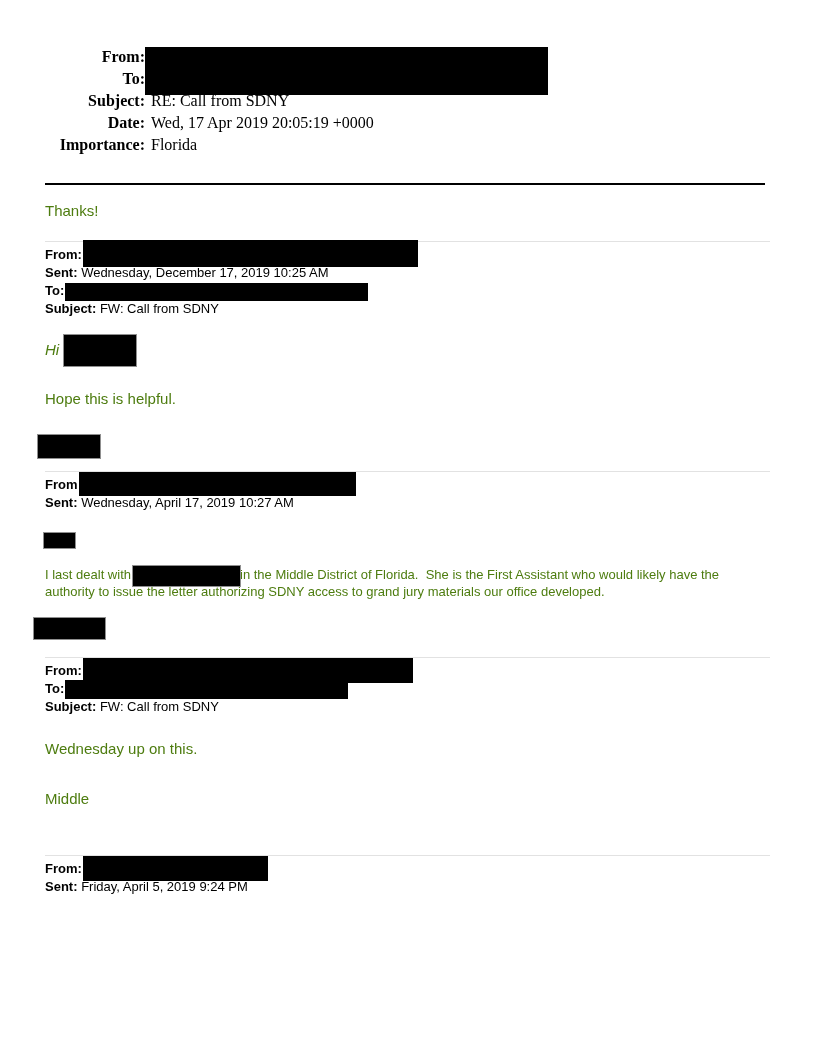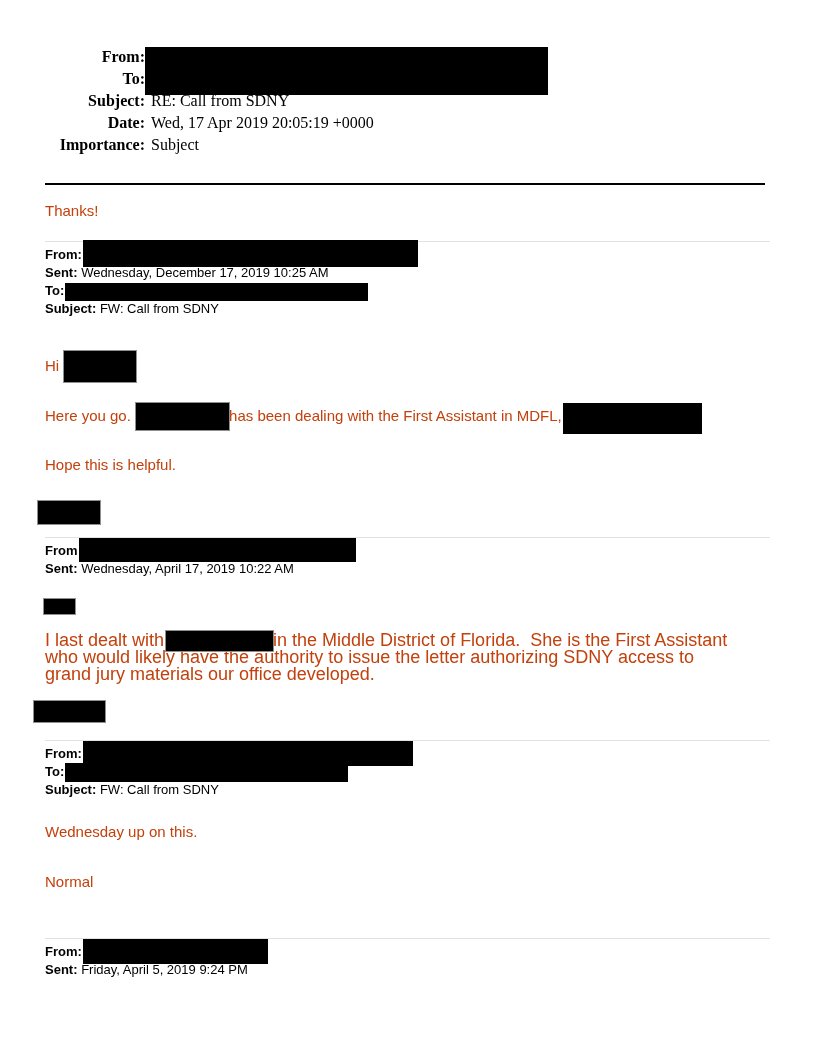--- a/index.html
+++ b/index.html
@@ -10,24 +10,24 @@
   
   .hdr{position:relative;margin:46px 0 0 45px;
        font-family:"Liberation Serif","DejaVu Serif",serif;font-size:16px;}
   .hdr-row{display:flex;line-height:22px;}
   .hdr-label{width:100px;text-align:right;font-weight:bold;flex:0 0 100px;}
   .hdr-value{padding-left:6px;white-space:nowrap;}
   .hdr-bar{position:absolute;left:100px;top:1px;width:403px;height:48px;background:#000;}
 
   .rule{height:2px;background:#000;width:720px;margin:27px 0 0 45px;}
 
-  .blue{color:#c2410c;}
+  .blue{color:#4d7c0f;}
   .p{margin:0 0 0 45px;}
   .fs15{font-size:15px;line-height:19px;}
-  .fs13{font-size:18px;line-height:17px;}
+  .fs13{font-size:13px;line-height:17px;}
 
   
   .meta{margin-left:45px;width:725px;border-top:1px solid #e2e2e2;
         padding-top:4px;font-size:13px;line-height:18px;}
   .meta-row b{font-weight:bold;}
   .u{text-decoration:underline;}
 
   
   .bar{display:inline-block;background:#000;vertical-align:middle;position:relative;}
   .bordered{box-shadow:0 0 0 1px #8f8f8f;}
@@ -51,21 +51,21 @@
     <div class="hdr-row">
       <span class="hdr-label">Subject:</span>
       <span class="hdr-value">RE: Call from SDNY</span>
     </div>
     <div class="hdr-row">
       <span class="hdr-label">Date:</span>
       <span class="hdr-value">Wed, 17 Apr 2019 20:05:19 +0000</span>
     </div>
     <div class="hdr-row">
       <span class="hdr-label">Importance:</span>
-      <span class="hdr-value">Subject</span>
+      <span class="hdr-value">Florida</span>
     </div>
   </div>
 
   <div class="rule"></div>
 
   <div class="p blue fs15" style="margin-top:16px;">Thanks!</div>
 
   <div class="meta" style="margin-top:21px;">
     <div class="meta-row">
       <b>From:</b><span class="bar" style="width:335px;height:27px;margin:-12px 0 -11px 1px;top:-2px;"></span>
@@ -76,39 +76,36 @@
     </div>
     <div class="meta-row">
       <b>To:</b><span class="bar" style="width:303px;height:18px;margin:-7px 0 -7px 1px;"></span>
     </div>
     <div class="meta-row">
       <b>Subject:</b>
       <span>FW: Call from SDNY</span>
     </div>
   </div>
 
-  <div class="p blue fs15" style="margin-top:38px;">
+  <div class="p blue fs15" style="margin-top:22px;font-style:italic;">
     <span>Hi</span><span class="bar bordered" style="width:72px;height:31px;margin:-13px 0 -13px 5px;top:-1px;"></span>
   </div>
 
-  <div class="p blue fs15" style="margin-top:31px;">
-    <span>Here you go. </span><span class="bar bordered" style="width:93px;height:27px;margin:-11px 0 -11px 1px;top:-1px;"></span><span>has been dealing with the First Assistant in MDFL,</span><span class="bar" style="width:139px;height:31px;margin:-13px 0 -13px 1px;top:1px;"></span>
-  </div>
 
   <div class="p blue fs15" style="margin-top:30px;">Hope this is helpful.</div>
 
   <div class="blockbar bordered" style="width:62px;height:23px;margin:27px 0 0 38px;"></div>
 
   <div class="meta" style="margin-top:13px;">
     <div class="meta-row">
       <b>From</b><span class="bar" style="width:277px;height:24px;margin:-10px 0 -10px 1px;top:-2px;"></span>
     </div>
     <div class="meta-row">
       <b>Sent:</b>
-      <span>Wednesday, April 17, 2019 10:22 AM</span>
+      <span>Wednesday, April 17, 2019 10:27 AM</span>
     </div>
   </div>
 
   <div class="blockbar bordered" style="width:31px;height:15px;margin:21px 0 0 44px;"></div>
 
   <div class="p blue fs13" style="margin-top:18px;width:700px;">
     <span>I last dealt with</span><span class="bar bordered" style="width:107px;height:20px;margin:-8px 0 -8px 2px;"></span><span>in the Middle District of Florida.&nbsp; She is the First Assistant who would likely have the authority to issue the letter authorizing SDNY access to grand jury materials our office developed.</span>
   </div>
 
   <div class="blockbar bordered" style="width:71px;height:21px;margin:18px 0 0 34px;"></div>
@@ -121,21 +118,21 @@
       <b>To:</b><span class="bar" style="width:283px;height:19px;margin:-8px 0 -7px 1px;"></span>
     </div>
     <div class="meta-row">
       <b>Subject:</b>
       <span>FW: Call from SDNY</span>
     </div>
   </div>
 
   <div class="p blue fs15" style="margin-top:23px;">Wednesday up on this.</div>
 
-  <div class="p blue fs15" style="margin-top:31px;">Normal</div>
+  <div class="p blue fs15" style="margin-top:31px;">Middle</div>
 
   <div class="meta" style="margin-top:47px;">
     <div class="meta-row">
       <b>From:</b><span class="bar" style="width:185px;height:25px;margin:-10px 0 -11px 1px;top:-2px;"></span>
     </div>
     <div class="meta-row">
       <b>Sent:</b>
       <span>Friday, April 5, 2019 9:24 PM</span>
     </div>
   </div>

